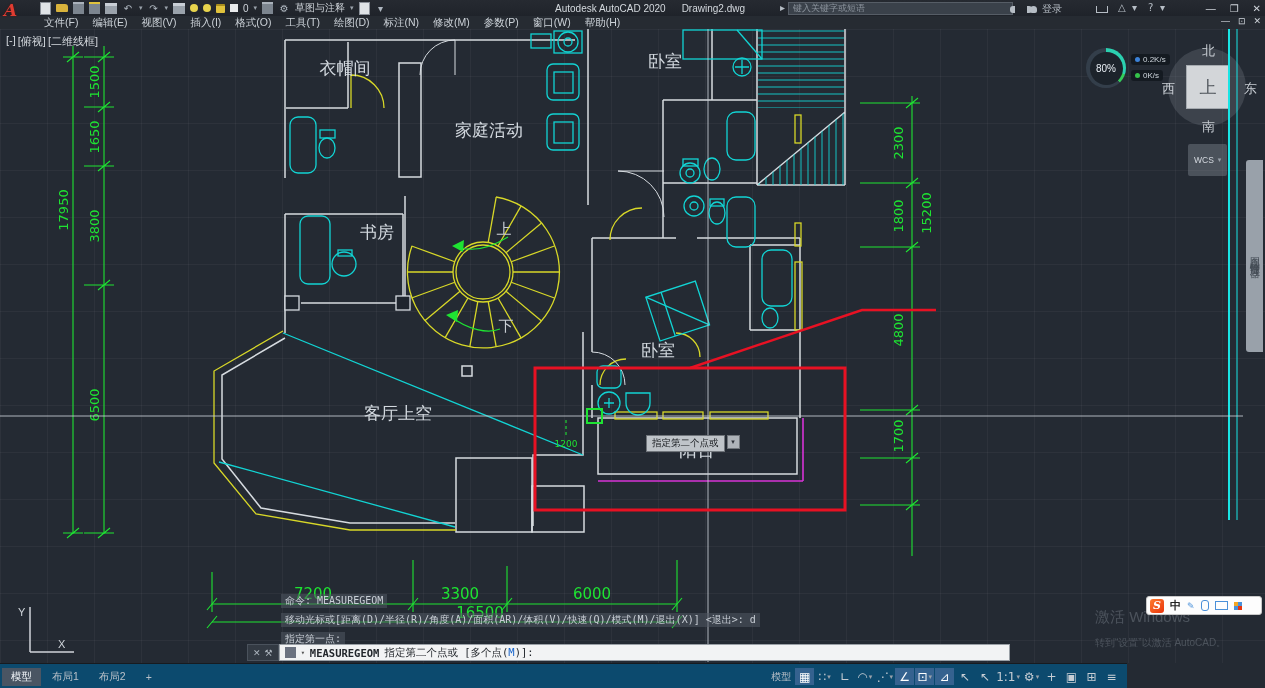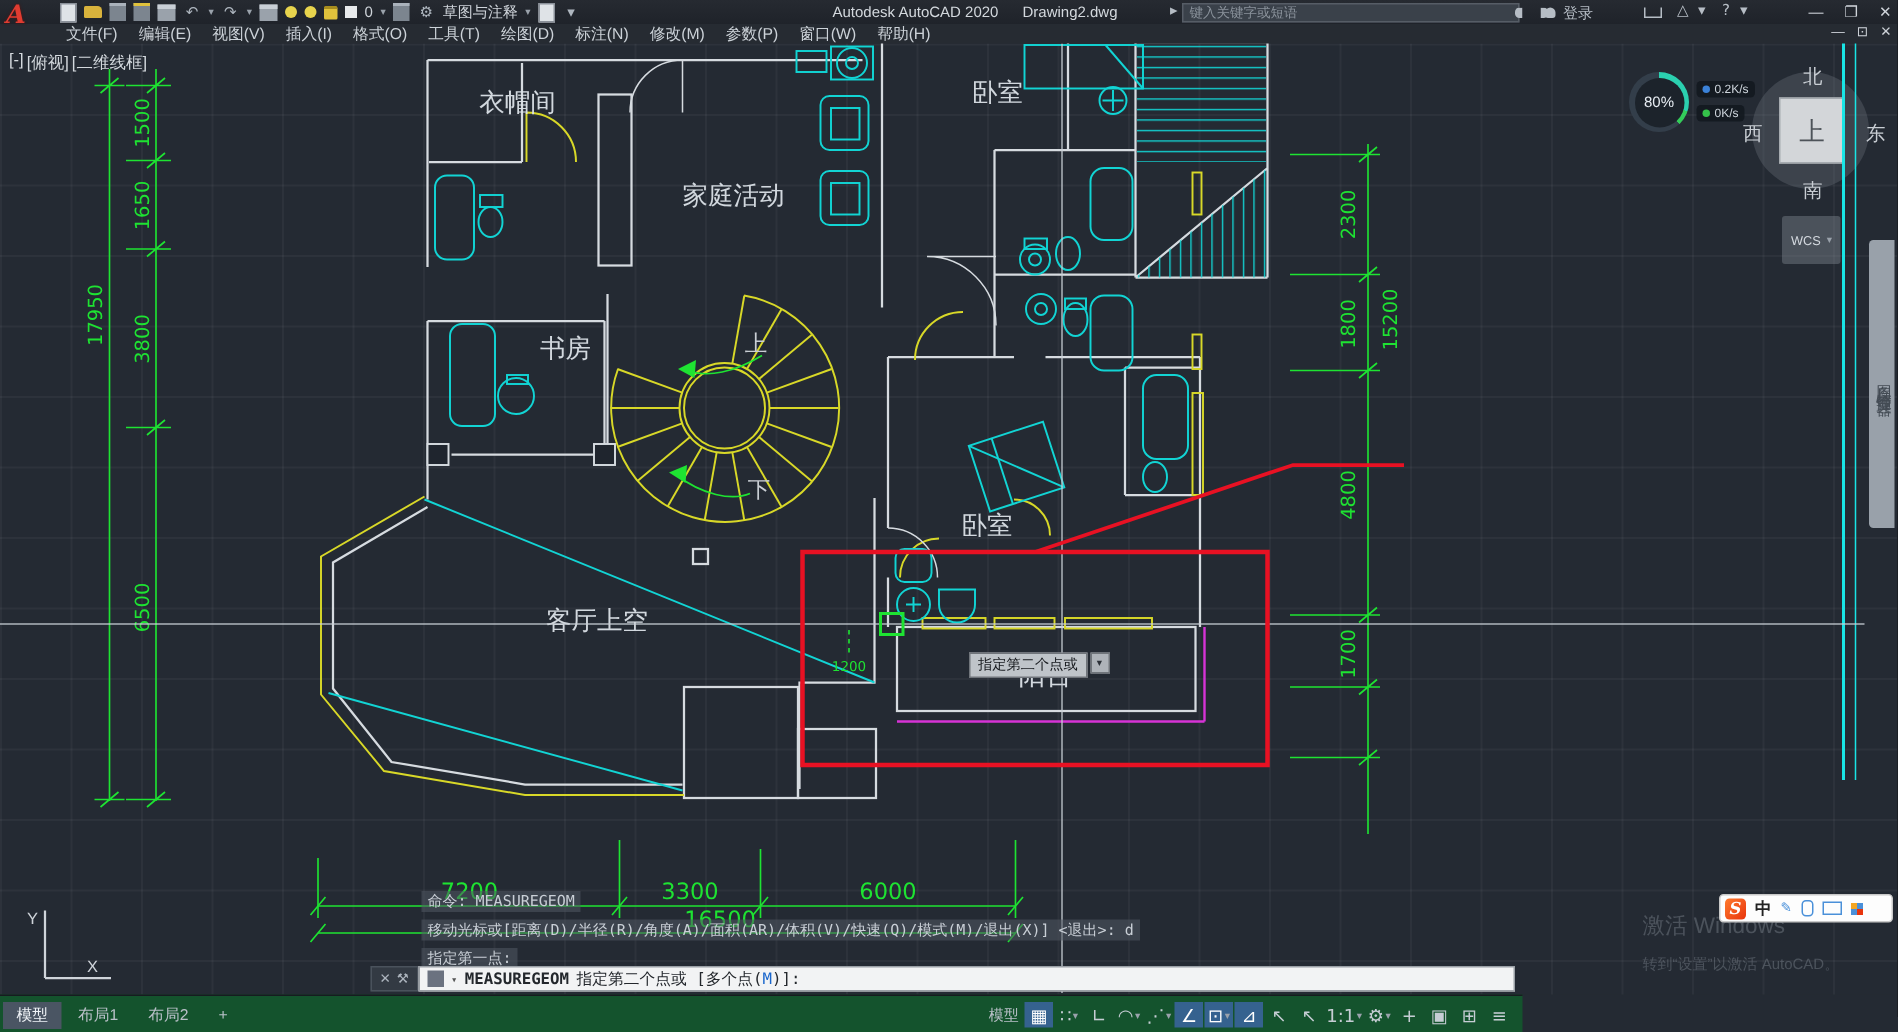--- a/index.html
+++ b/index.html
@@ -72,21 +72,21 @@
         background:rgba(80,88,99,.55);padding:0 4px;white-space:nowrap;}
   
   #cmdbar{position:absolute;left:247px;top:644px;width:763px;height:17px;z-index:7;display:flex;align-items:stretch;}
   #cmd-grip{background:#333a43;border:1px solid #4a525c;display:flex;align-items:center;gap:4px;padding:0 5px;
             color:#aeb6bf;font-size:9px;font-family:"DejaVu Sans",sans-serif;}
   #cmd-field{flex:1;background:#f2f3f4;border:1px solid #9aa0a6;display:flex;align-items:center;gap:5px;padding:0 5px;
              font-family:"DejaVu Sans Mono",monospace;font-size:10.5px;color:#23272c;}
   #cmd-badge{width:11px;height:11px;background:#6b7280;}
   #cmd-field .key{color:#1a66cc;}
   
-  #statusbar{position:absolute;left:0;top:663px;width:1015px;height:25px;background:#14532d;border-top:1px solid #171b20;
+  #statusbar{position:absolute;left:0;top:663px;width:1127px;height:25px;background:#0c4a6e;border-top:1px solid #171b20;
              z-index:8;display:flex;align-items:center;font-size:10.5px;color:#b9c0c8;}
   .ltab{padding:2px 9px;margin-left:2px;}
   .ltab.active{background:#4a5563;color:#eef2f6;}
   #sb-right{margin-left:auto;display:flex;align-items:center;gap:1px;padding-right:6px;}
   .sbi{min-width:17px;height:17px;display:inline-flex;align-items:center;justify-content:center;
        font-family:"DejaVu Sans",sans-serif;font-size:12px;color:#c6cdd4;padding:0 1px;}
   .sbi.active{background:#35628f;color:#fff;}
   .sbi .caret{margin-left:1px;}
   .sb-text{font-size:10px;padding:0 3px;}
   

